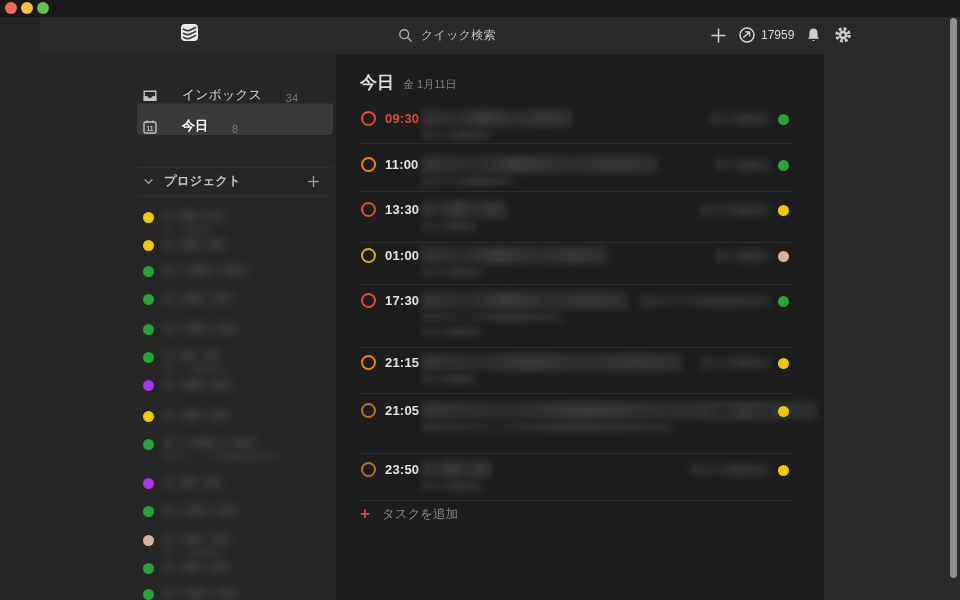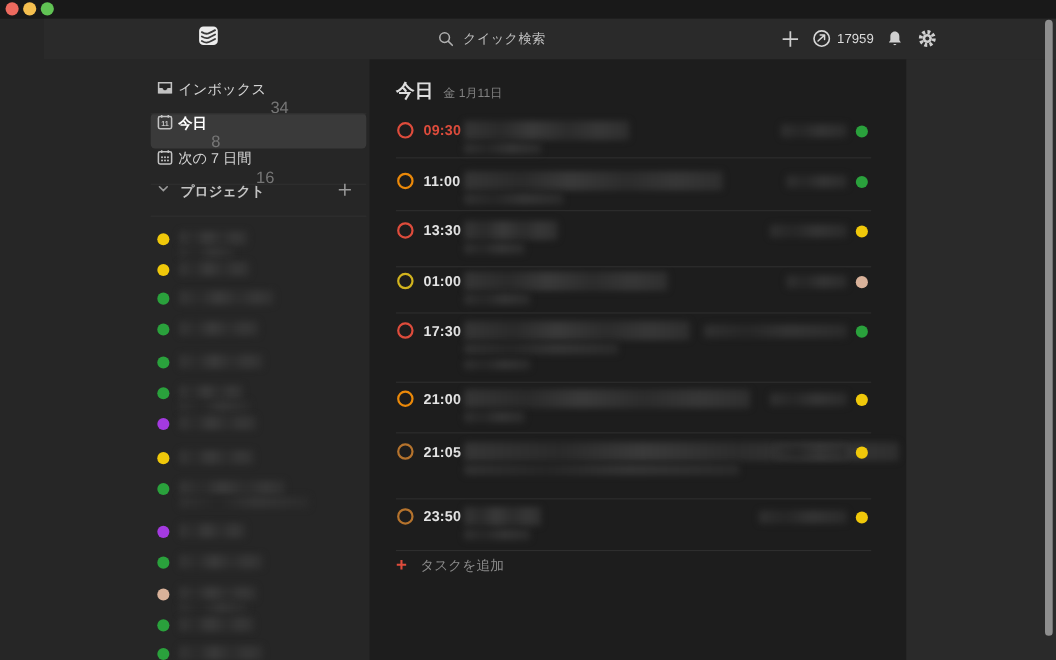--- a/index.html
+++ b/index.html
@@ -14,28 +14,28 @@
   #searchbox{position:absolute;left:358px;top:5px;height:26px;display:flex;align-items:center;gap:8px;color:#c2c2c2;}
   #search-ph{font-size:12px;letter-spacing:.3px;}
   .hicon{position:absolute;top:6px;width:24px;height:24px;display:flex;align-items:center;justify-content:center;cursor:pointer;}
   #karma{position:absolute;left:699px;top:6px;height:24px;display:flex;align-items:center;gap:6px;color:#dcdcdc;font-size:12px;}
   
   #sidebar{position:absolute;left:0;top:54px;width:336px;height:546px;background:#262626;}
   #mainpane{position:absolute;left:336px;top:54px;width:488px;height:546px;background:#1d1d1d;}
   #rightband{position:absolute;left:824px;top:54px;width:136px;height:546px;background:#2a2a2a;}
   #vscroll{position:absolute;left:950px;top:18px;width:7px;height:560px;border-radius:3.5px;background:#8e8e8e;}
   
-  .navrow{position:absolute;left:137px;width:196px;height:32px;display:flex;align-items:flex-start;gap:4px;border-radius:4px;cursor:pointer;}
+  .navrow{position:absolute;left:137px;width:196px;height:32px;display:flex;align-items:flex-end;gap:24px;border-radius:4px;cursor:pointer;}
   .navrow.selected{background:#3a3a3a;}
   .navlabel{font-size:13px;color:#d4d4d4;}
   .navrow.selected .navlabel{color:#ffffff;font-weight:bold;}
-  .navcount{font-size:15px;color:#767676;margin-top:18px;}
+  .navcount{font-size:11px;color:#767676;margin-top:18px;}
   .navicon{width:16px;height:16px;flex:0 0 16px;margin-left:5px;display:flex;}
   .sep-side{position:absolute;left:137px;width:196px;height:1px;background:#303030;}
-  #projhdr{position:absolute;left:137px;width:196px;height:30px;display:flex;align-items:flex-start;gap:10px;cursor:pointer;}
+  #projhdr{position:absolute;left:137px;width:196px;height:30px;display:flex;align-items:center;gap:10px;cursor:pointer;}
   #projhdr .navlabel{font-weight:bold;font-size:12.5px;color:#c3c3c3;}
   #proj-add{position:absolute;right:13px;display:flex;cursor:pointer;}
   .projrow{position:absolute;left:137px;width:196px;cursor:pointer;}
   .pdot{position:absolute;left:6px;width:11px;height:11px;border-radius:50%;}
   
   .redact{position:absolute;border-radius:2px;filter:blur(3px);
     background:linear-gradient(90deg,#353535,#2a2a2a 22%,#3a3a3a 41%,#2c2c2c 63%,#373737 82%,#2e2e2e);}
   .redact.dim{background:linear-gradient(90deg,#303030,#262626 30%,#343434 60%,#2a2a2a);}
   
   #main-title{position:absolute;left:360px;top:71px;display:flex;align-items:baseline;gap:9px;}
@@ -125,39 +125,20 @@
         <div class="navicon">
           <svg width="16" height="16" viewBox="0 0 16 16">
             <rect x="2" y="3" width="12" height="11" rx="1.5" fill="none" stroke="#c2c2c2" stroke-width="1.4"></rect>
             <line x1="5" y1="1.6" x2="5" y2="4" stroke="#c2c2c2" stroke-width="1.4"></line>
             <line x1="11" y1="1.6" x2="11" y2="4" stroke="#c2c2c2" stroke-width="1.4"></line>
             <text x="8" y="11.6" font-size="6.5" font-weight="bold" fill="#c2c2c2" text-anchor="middle">11</text>
           </svg>
         </div>
         <div class="navlabel">今日</div>
         <div class="navcount">8</div>
-      </div>
-      <div class="navrow" style="top: 81px;">
-        <div class="navicon">
-          <svg width="16" height="16" viewBox="0 0 16 16">
-            <rect x="2" y="3" width="12" height="11" rx="1.5" fill="none" stroke="#c2c2c2" stroke-width="1.4"></rect>
-            <line x1="5" y1="1.6" x2="5" y2="4" stroke="#c2c2c2" stroke-width="1.4"></line>
-            <line x1="11" y1="1.6" x2="11" y2="4" stroke="#c2c2c2" stroke-width="1.4"></line>
-            <g fill="#c2c2c2">
-              <circle cx="5.3" cy="8" r=".9"></circle>
-              <circle cx="8" cy="8" r=".9"></circle>
-              <circle cx="10.7" cy="8" r=".9"></circle>
-              <circle cx="5.3" cy="11" r=".9"></circle>
-              <circle cx="8" cy="11" r=".9"></circle>
-              <circle cx="10.7" cy="11" r=".9"></circle>
-            </g>
-          </svg>
-        </div>
-        <div class="navlabel">次の 7 日間</div>
-        <div class="navcount">16</div>
       </div>
       <div class="sep-side" style="top: 49px;"></div>
       <div class="sep-side" style="top: 113px;"></div>
       <div class="sep-side" style="top: 142px;"></div>
       <div id="projhdr" style="top: 112px;">
         <span style="margin-left:6px;display:flex;">
           <svg width="11" height="11" viewBox="0 0 11 11">
             <path d="M2 3.8 L5.5 7.2 L9 3.8" stroke="#9a9a9a" stroke-width="1.5" fill="none" stroke-linecap="round"></path>
           </svg>
         </span>
@@ -275,21 +256,21 @@
     <div class="taskrow" style="top: 289px; height: 24px;"></div>
     <div class="pcircle" style="top: 293px; border-color: rgb(222, 76, 60);"></div>
     <div class="ttime" style="top: 293px;">17:30</div>
     <div class="redact" style="left: 422px; top: 292px; width: 205px; height: 17px;"></div>
     <div class="redact dim" style="left: 422px; top: 312px; width: 140px; height: 10px;"></div>
     <div class="redact dim" style="left: 422px; top: 327px; width: 60px; height: 9px;"></div>
     <div class="redact dim" style="left: 640px; top: 295px; width: 130px; height: 12px;"></div>
     <div class="tdot" style="left: 778px; top: 295.5px; background: rgb(42, 161, 60);"></div>
     <div class="taskrow" style="top: 351px; height: 24px;"></div>
     <div class="pcircle" style="top: 355px; border-color: rgb(235, 137, 9);"></div>
-    <div class="ttime" style="top: 355px;">21:00</div>
+    <div class="ttime" style="top: 355px;">21:15</div>
     <div class="redact" style="left: 422px; top: 354px; width: 260px; height: 17px;"></div>
     <div class="redact dim" style="left: 422px; top: 374px; width: 55px; height: 10px;"></div>
     <div class="redact dim" style="left: 700px; top: 357px; width: 70px; height: 12px;"></div>
     <div class="tdot" style="left: 778px; top: 357.5px; background: rgb(240, 200, 10);"></div>
     <div class="taskrow" style="top: 399px; height: 24px;"></div>
     <div class="pcircle" style="top: 403px; border-color: rgb(181, 115, 45);"></div>
     <div class="ttime" style="top: 403px;">21:05</div>
     <div class="redact" style="left: 422px; top: 402px; width: 395px; height: 17px;"></div>
     <div class="redact dim" style="left: 422px; top: 422px; width: 250px; height: 10px;"></div>
     <div class="redact dim" style="left: 705px; top: 405px; width: 65px; height: 12px;"></div>

